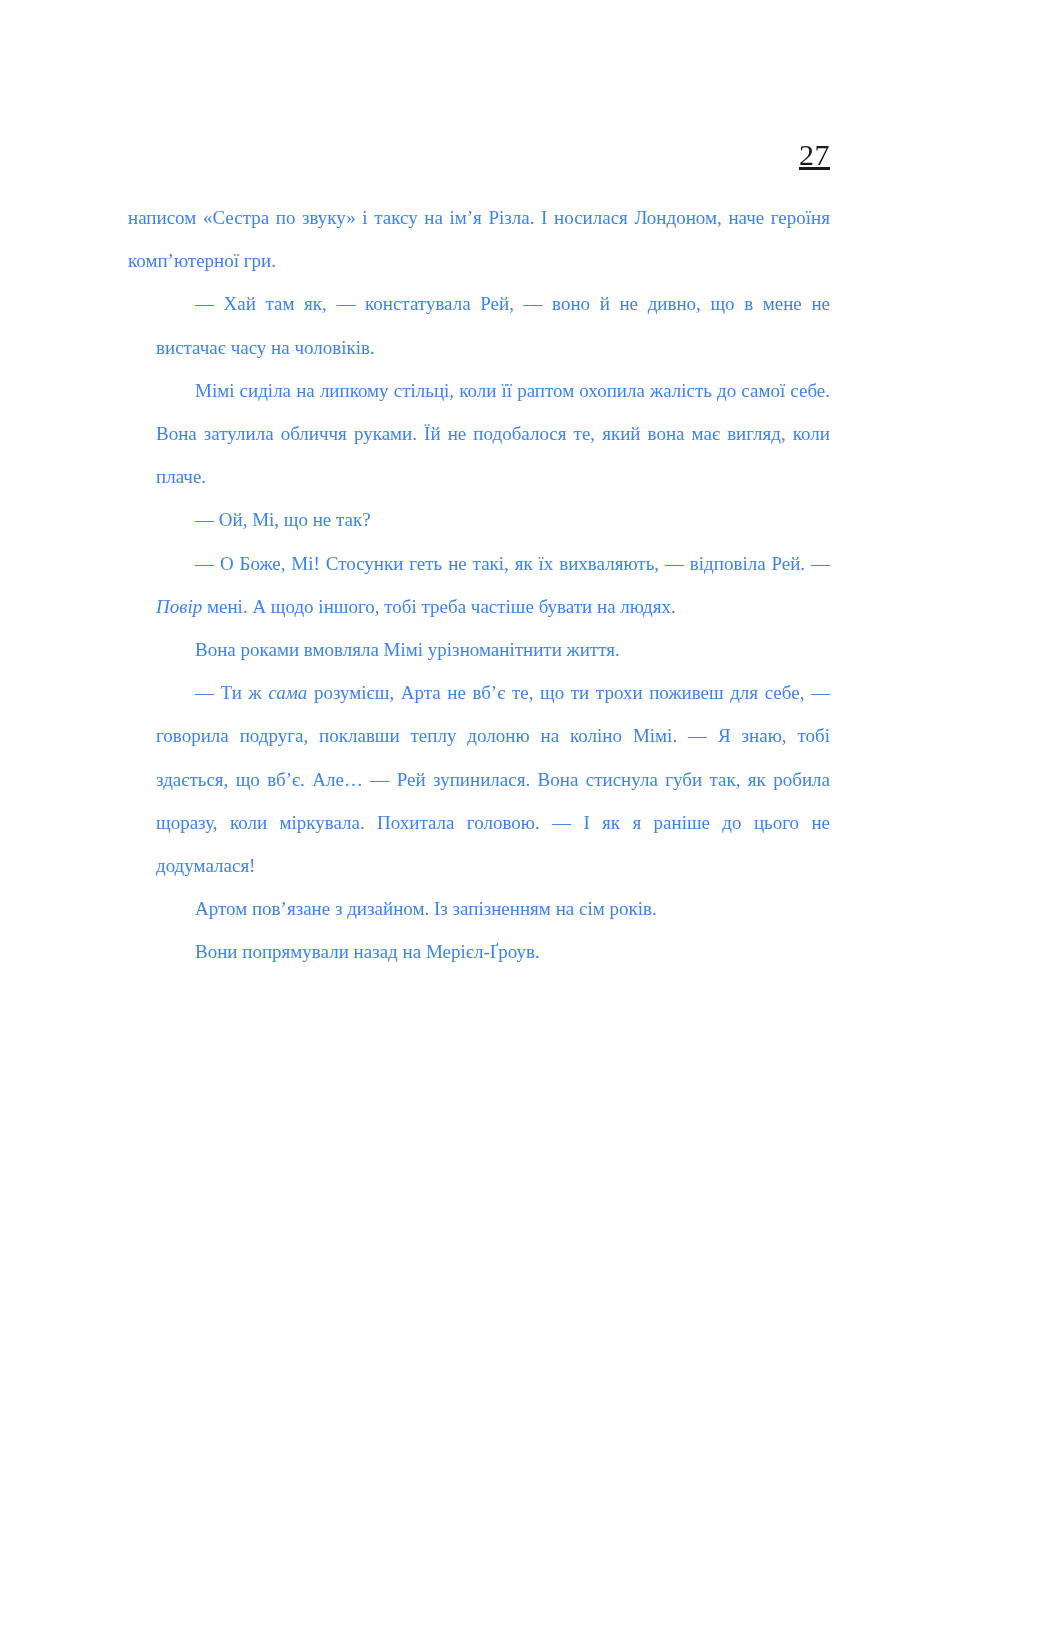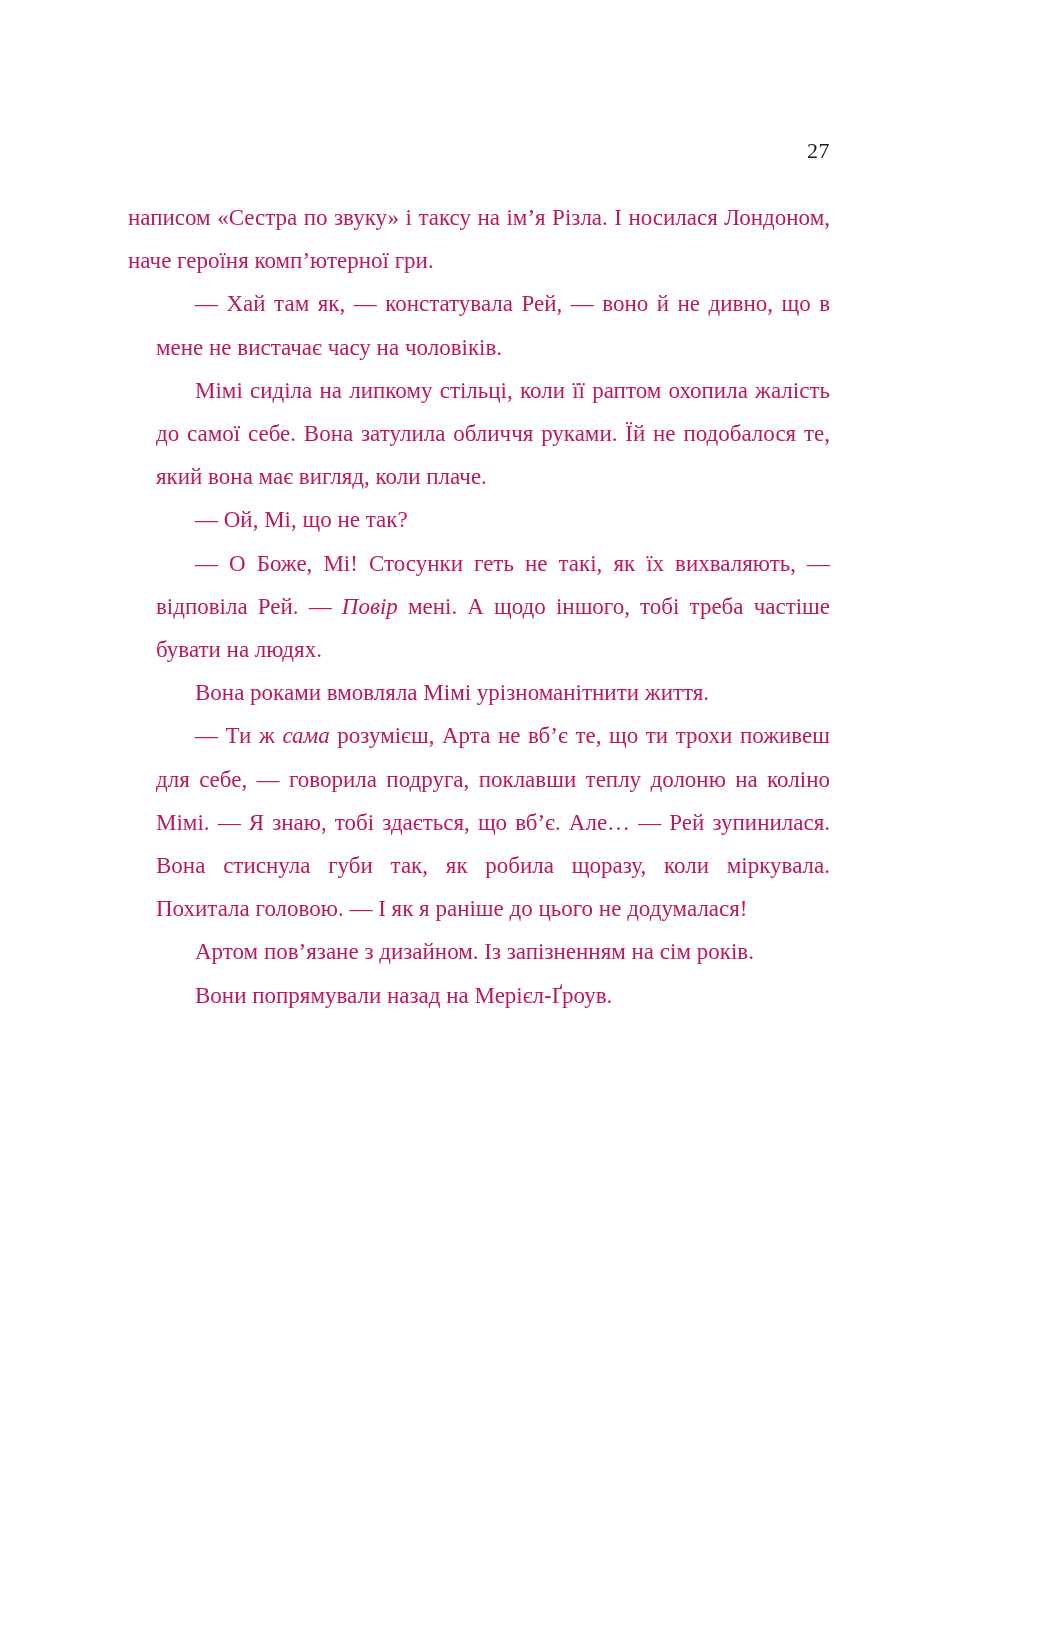--- a/index.html
+++ b/index.html
@@ -19,37 +19,38 @@
     width: 1040px;
     height: 1630px;
     box-sizing: border-box;
   }
   .page-number {
     position: absolute;
     top: 138px;
     left: 0;
     width: 830px;
     text-align: right;
-    font-size: 22px;
+    font-size: 30px;
     letter-spacing: 0.5px;
     color: #1a1a1a;
+    text-decoration: underline;
   }
   .text-block {
     position: absolute;
     top: 196px;
     left: 128px;
     width: 702px;
   }
   p {
     margin: 0;
-    font-size: 23px;
+    font-size: 19px;
     line-height: 43.2px;
     text-align: justify;
     text-justify: inter-word;
-    color: #be185d;
+    color: #3b82f6;
     hyphens: manual;
   }
   p.indent {
     text-indent: 39px;
     margin-left: 28px;
   }
   p.noindent {
     text-indent: 0;
   }
   em {

